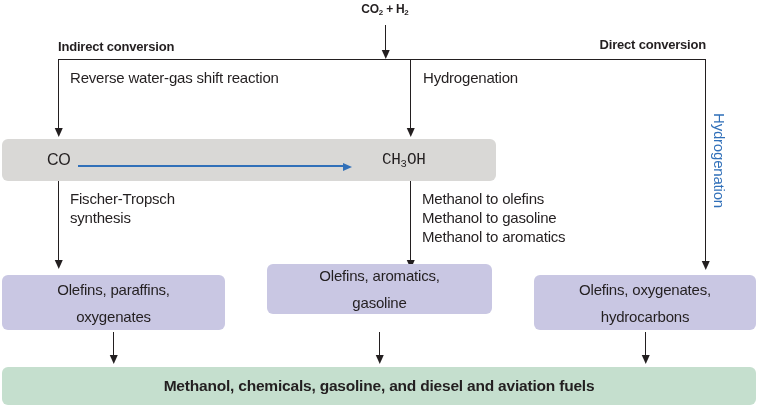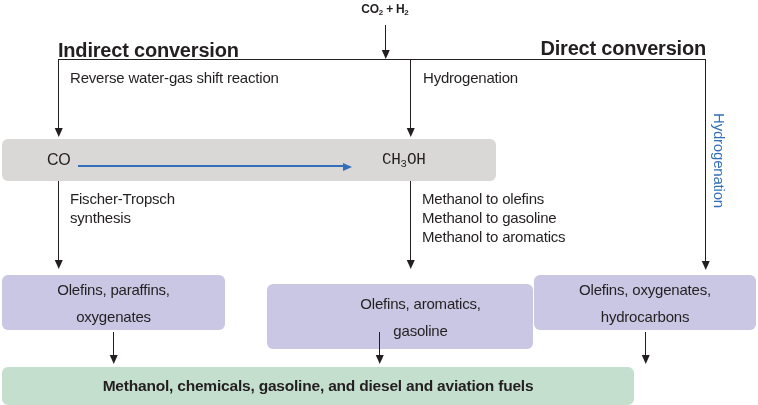--- a/index.html
+++ b/index.html
@@ -8,21 +8,21 @@
     width:758px;height:405px;
     background:#ffffff;
     font-family:"Liberation Sans", sans-serif;
     color:#231f20;
     overflow:hidden;
     letter-spacing:-0.2px;
   }
   .abs{position:absolute;}
   .b{font-weight:bold;}
   .lbl{font-size:15px;line-height:19px;}
-  .hdr{font-size:20px;font-weight:bold;}
+  .hdr{font-size:13px;font-weight:bold;}
   .blue{color:#3170b9;}
   .pre{white-space:pre-line;}
   sub.s{font-size:0.66em;vertical-align:-0.28em;letter-spacing:0;}
   
   .hline{height:0;border-top:1.5px solid #231f20;}
   
   .varrow{width:0;border-left:1.5px solid #231f20;}
   .varrow::after{
     content:'';position:absolute;left:50%;bottom:-9px;transform:translateX(-53%);
     width:0;height:0;border-left:4.5px solid transparent;border-right:4.5px solid transparent;
@@ -80,26 +80,26 @@
   <div class="abs varrow" style="left:410px;top:181px;height:79px;"></div>
 
   <div class="abs lbl pre" style="left:70px;top:189px;">Fischer-Tropsch
 synthesis</div>
   <div class="abs lbl pre" style="left:422px;top:189px;">Methanol to olefins
 Methanol to gasoline
 Methanol to aromatics</div>
 
   <div class="abs bar purplebox pre" style="left:2px;top:275px;width:223px;height:55px;">Olefins, paraffins,
 oxygenates</div>
-  <div class="abs bar purplebox pre" style="left:267px;top:284px;width:225px;height:65px;padding-left:41px;">Olefins, aromatics,
+  <div class="abs bar purplebox pre" style="left:267px;top:264px;width:225px;height:50px;">Olefins, aromatics,
 gasoline</div>
   <div class="abs bar purplebox pre" style="left:534px;top:275px;width:222px;height:55px;">Olefins, oxygenates,
 hydrocarbons</div>
 
   <div class="abs varrow" style="left:113px;top:332px;height:23px;"></div>
   <div class="abs varrow" style="left:379px;top:332px;height:23px;"></div>
   <div class="abs varrow" style="left:645px;top:332px;height:23px;"></div>
 
-  <div class="abs bar greenbar" style="left:2px;top:367px;width:632px;height:38px;">
+  <div class="abs bar greenbar" style="left:2px;top:367px;width:754px;height:38px;">
     <span class="b" style="font-size:15.5px;">Methanol, chemicals, gasoline, and diesel and aviation fuels</span>
   </div>
 
 </div>
 
 </body></html>

